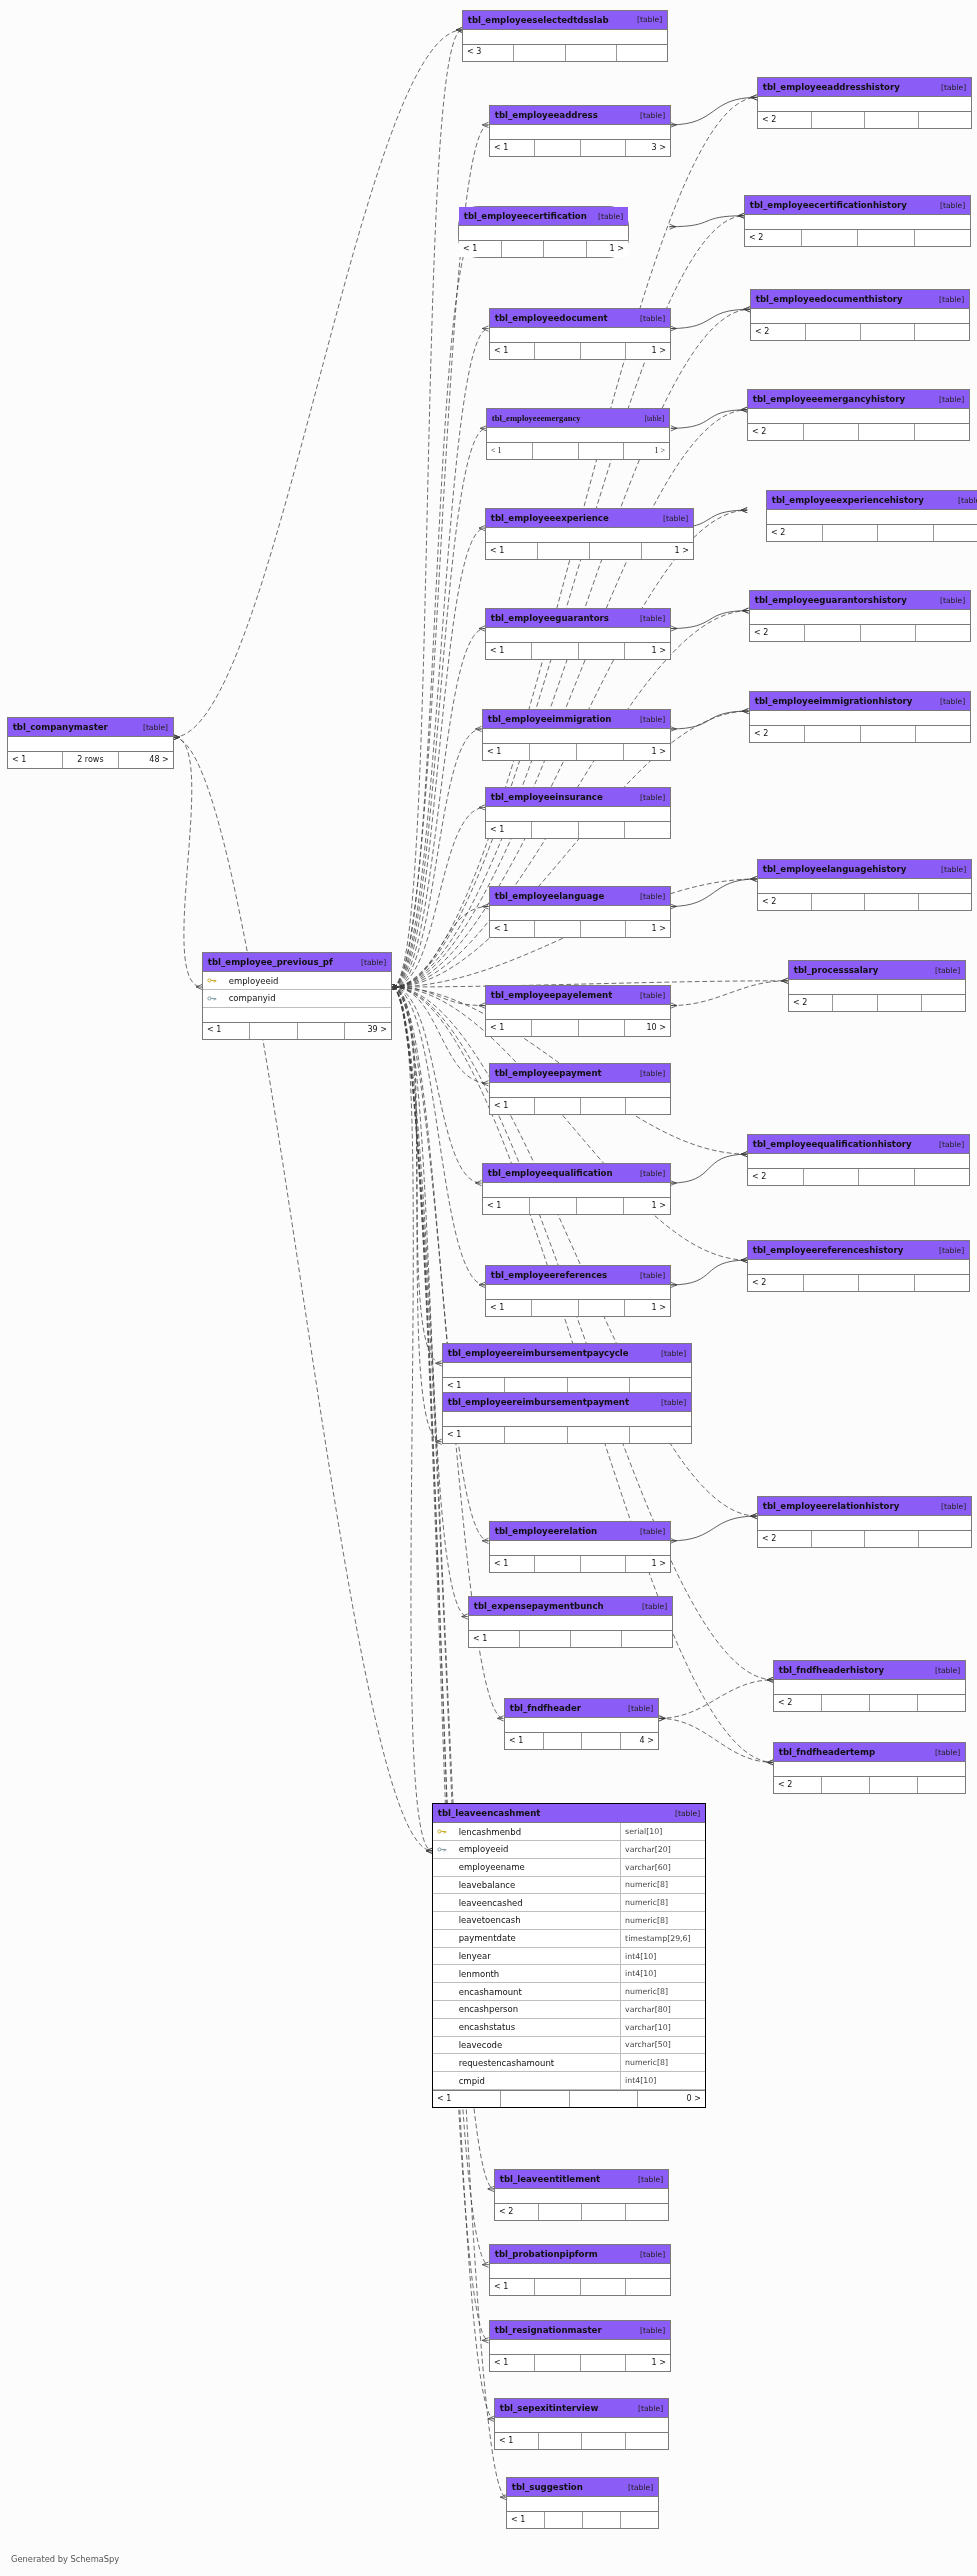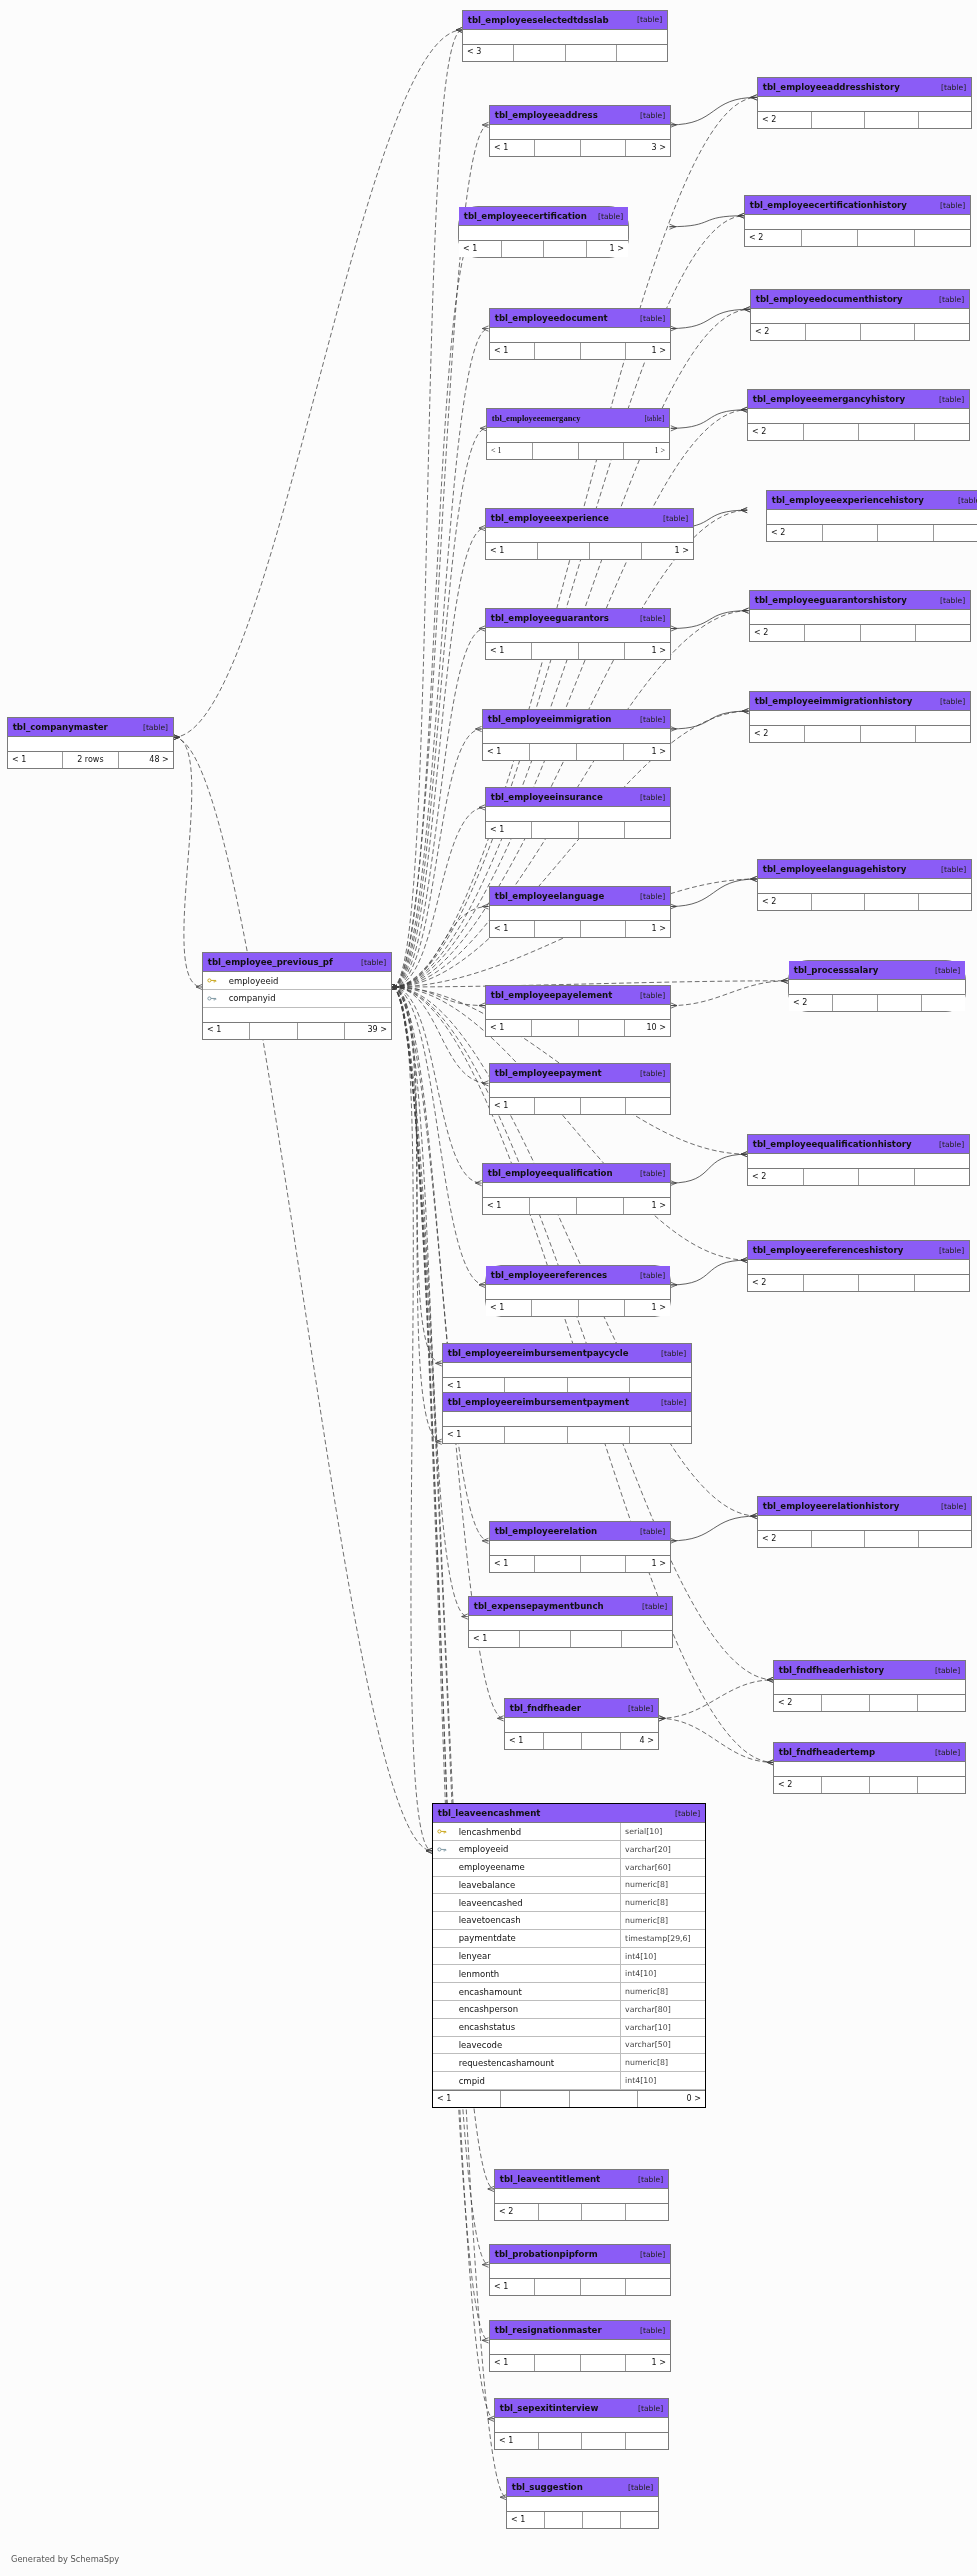--- a/index.html
+++ b/index.html
@@ -375,21 +375,21 @@
         </span>
       </div>
       <div class="tblank"></div>
       <div class="tfoot">
         <span class="fcell">&lt; 1</span>
         <span class="fcell"></span>
         <span class="fcell"></span>
         <span class="fcell">39 &gt;</span>
       </div>
     </div>
-    <div class="tnode" style="left: 788px; top: 960px; width: 178px; border-radius: 20px;">
+    <div class="tnode" style="left: 788px; top: 960px; width: 178px;">
       <div class="thead">
         <span class="tname">tbl_processsalary</span>
         <span class="tlabel">[table]</span>
       </div>
       <div class="tblank"></div>
       <div class="tfoot">
         <span class="fcell">&lt; 2</span>
         <span class="fcell"></span>
         <span class="fcell"></span>
         <span class="fcell"></span>
@@ -453,21 +453,21 @@
         <span class="tlabel">[table]</span>
       </div>
       <div class="tblank"></div>
       <div class="tfoot">
         <span class="fcell">&lt; 2</span>
         <span class="fcell"></span>
         <span class="fcell"></span>
         <span class="fcell"></span>
       </div>
     </div>
-    <div class="tnode" style="left: 485px; top: 1265px; width: 186px; border-radius: 16px;">
+    <div class="tnode" style="left: 485px; top: 1265px; width: 186px;">
       <div class="thead">
         <span class="tname">tbl_employeereferences</span>
         <span class="tlabel">[table]</span>
       </div>
       <div class="tblank"></div>
       <div class="tfoot">
         <span class="fcell">&lt; 1</span>
         <span class="fcell"></span>
         <span class="fcell"></span>
         <span class="fcell">1 &gt;</span>

